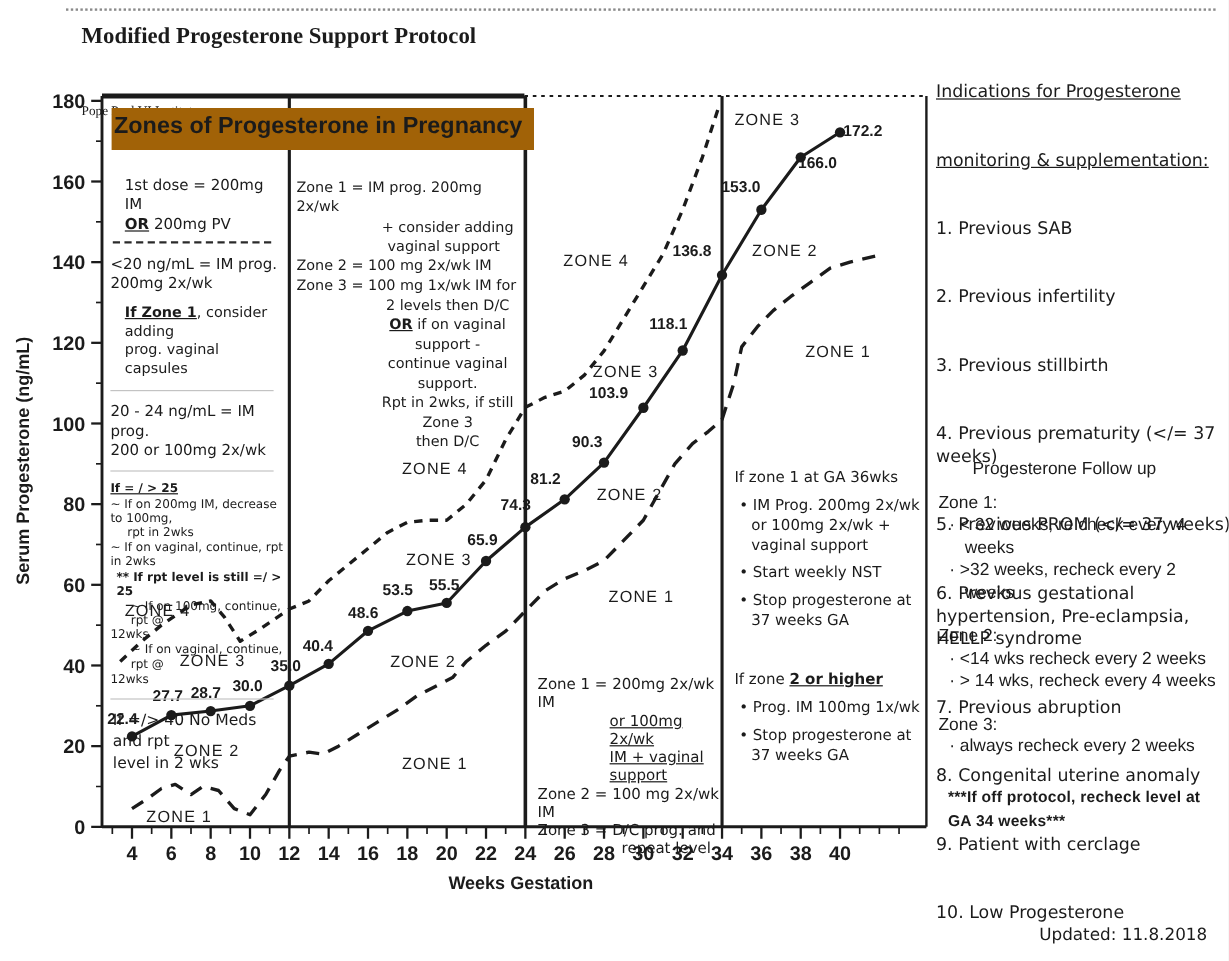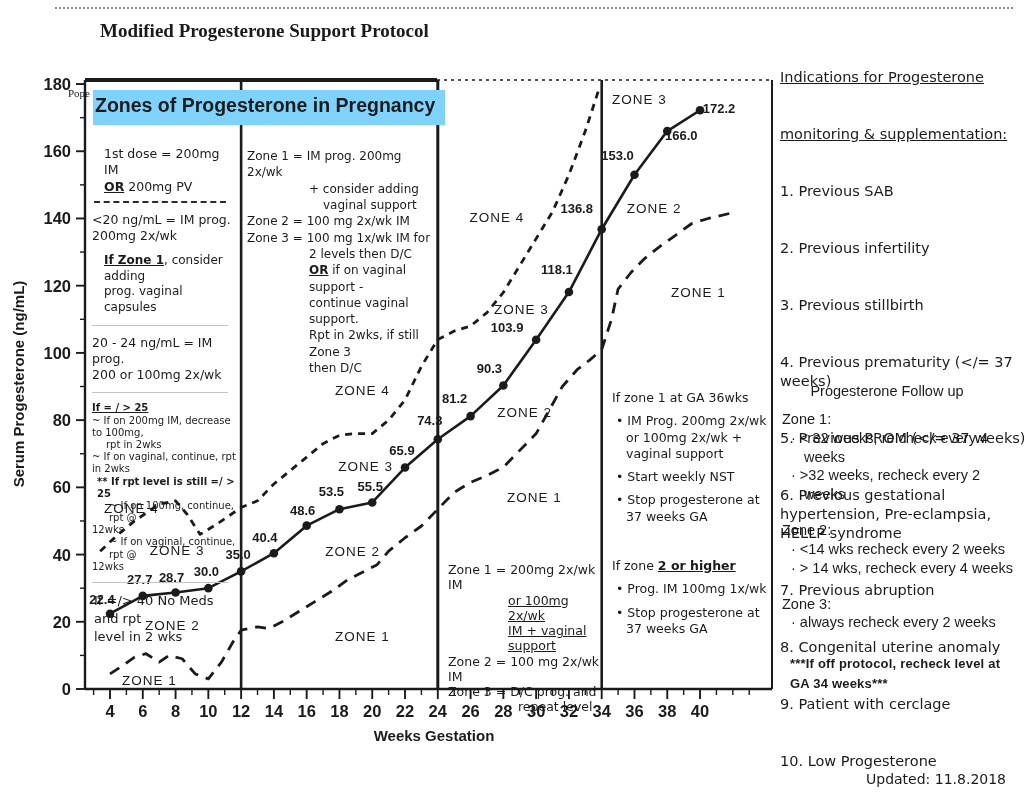--- a/index.html
+++ b/index.html
@@ -1,37 +1,37 @@
 <!DOCTYPE html>
 <html><head>
 <meta charset="utf-8">
 <style>
   html,body{margin:0;padding:0;background:#e8e8e8;}
   #page{position:relative;width:1024px;height:801px;background:#ffffff;overflow:hidden;
         font-family:"DejaVu Sans",sans-serif;color:#1b1b1b;}
   .abs{position:absolute;}
   .scan-top{left:55px;top:7px;width:958px;height:0;border-top:2px dotted #8a8a8a;}
-  .hdr-title{left:68px;top:20px;font-family:"Liberation Serif",serif;font-weight:bold;font-size:19px;margin-left:32px;}
+  .hdr-title{left:68px;top:20px;font-family:"Liberation Serif",serif;font-weight:bold;font-size:19px;}
   .hdr-sub{left:68px;top:47px;font-family:"Liberation Serif",serif;font-weight:normal;font-size:11px;margin-top:40px;}
   .chart-title{left:93px;top:90px;font-family:"Liberation Sans",sans-serif;font-weight:bold;
-               font-size:19.5px;background:#7dd3fc;padding:4px 10px 8px 2px;}
+               font-size:19.5px;background:#a16207;padding:4px 10px 8px 2px;}
   
   .left-box{left:92px;top:146px;width:144px;font-size:12.5px;line-height:1.3;}
   .left-box .p1{padding-left:12px;margin-bottom:6px;}
   .sep-dash{width:132px;border-top:2px dashed #2a2a2a;margin:6px 0 9px 2px;}
   .sep-faint{width:136px;border-top:1px solid #c3c3c3;margin:9px 0;}
   .left-box .p3{padding-left:12px;margin-top:9px;font-size:12px;}
   .small-blk{font-size:10px;line-height:1.22;}
   .small-blk .in1{padding-left:14px;}
   .small-blk .in2{padding-left:5px;font-weight:bold;}
   .small-blk .in3{padding-left:17px;}
   .if40{font-size:13px;line-height:1.4;padding-left:2px;}
   
   .mid-box{left:247px;top:148px;width:190px;font-size:12px;line-height:1.36;}
-  .mid-box .c1{padding-left:62px;}
+  .mid-box .c1{padding-left:62px;text-align:center;}
   .mid-box .c2{padding-left:76px;}
   
   .ga36-box{left:612px;top:390px;width:158px;font-size:12.5px;line-height:1.3;}
   .blt{padding-left:14px;text-indent:-10px;margin-top:7px;}
   .zonedef-box{left:448px;top:562px;width:154px;font-size:12.5px;line-height:1.22;}
   .zonedef-box .ind{padding-left:60px;text-decoration:underline;}
   .zonedef-box .ind2{padding-left:70px;}
   .z2p-box{left:612px;top:558px;width:160px;font-size:12.5px;line-height:1.3;}
   
   .ind-panel{left:780px;top:30px;width:246px;font-size:14.5px;line-height:19px;white-space:pre-wrap;}

